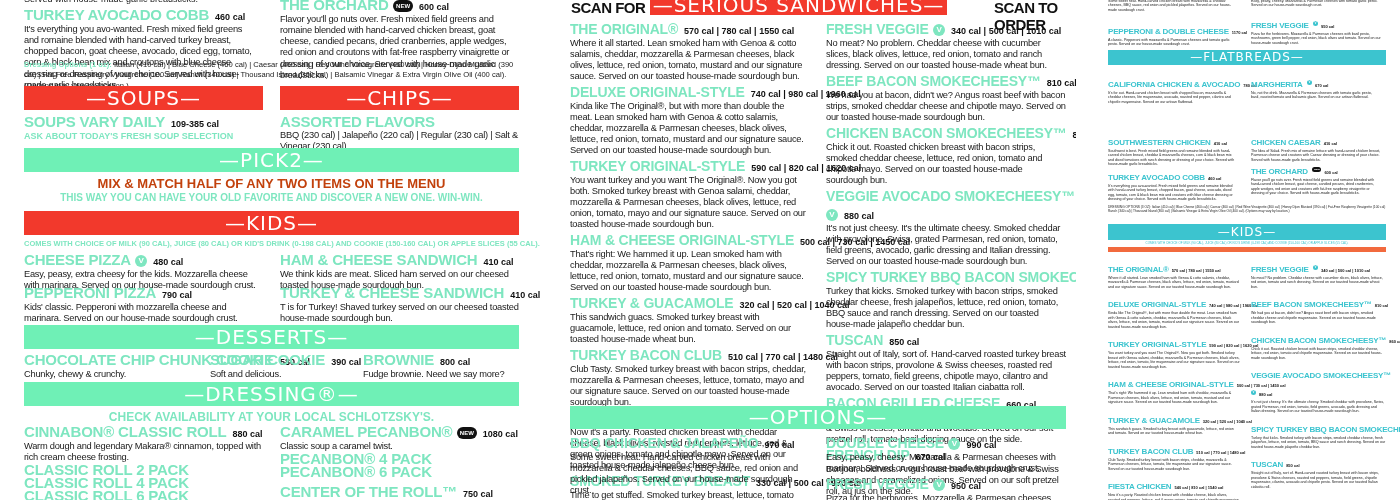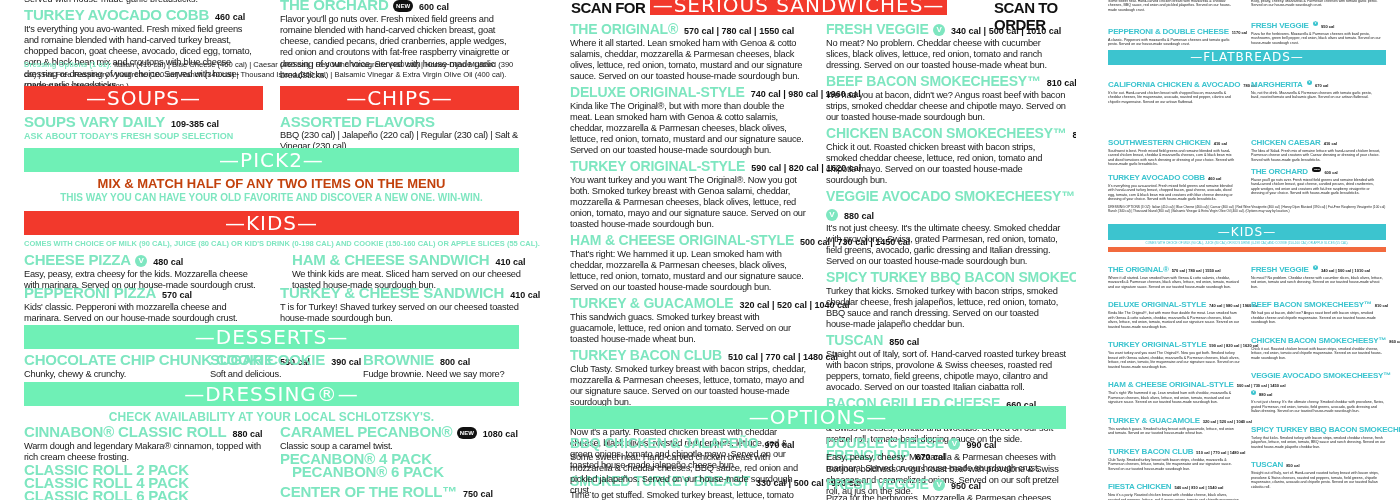--- a/index.html
+++ b/index.html
@@ -79,24 +79,24 @@
 
   <div class="band red" style="left:24px;top:211px;width:495px;height:24px;font-size:20px;line-height:24px;">—KIDS—</div>
   <div class="note" style="left:24px;top:239px;width:495px;font-size:7.5px;">Comes with choice of milk (90 cal), juice (80 cal) or kid's drink (0-198 cal) and cookie (150-160 cal) or apple slices (55 cal).</div>
 
   <div class="item" style="left:24px;top:251px;width:240px;">
     <span class="name">Cheese Pizza</span>
     <span class="veg">V</span><span class="cal">480 cal</span>
     <div class="desc">Easy, peasy, extra cheesy for the kids. Mozzarella cheese with marinara. Served on our house-made sourdough crust.</div>
   </div>
   <div class="item" style="left:24px;top:284px;width:240px;">
-    <span class="name">Pepperoni Pizza</span><span class="cal">570 cal</span>
+    <span class="name">Pepperoni Pizza</span><span class="cal">790 cal</span>
     <div class="desc">Kids' classic. Pepperoni with mozzarella cheese and marinara. Served on our house-made sourdough crust.</div>
   </div>
-  <div class="item" style="left:292px;top:251px;width:240px;">
+  <div class="item" style="left:280px;top:251px;width:240px;">
     <span class="name">Ham &amp; Cheese Sandwich</span><span class="cal">410 cal</span>
     <div class="desc">We think kids are meat. Sliced ham served on our cheesed toasted house-made sourdough bun.</div>
   </div>
   <div class="item" style="left:280px;top:284px;width:240px;">
     <span class="name">Turkey &amp; Cheese Sandwich</span><span class="cal">410 cal</span>
     <div class="desc">T is for Turkey! Shaved turkey served on our cheesed toasted house-made sourdough bun.</div>
   </div>
 
   <div class="band mint" style="left:24px;top:325px;width:495px;height:24px;font-size:20px;line-height:24px;">—DESSERTS—</div>
   <div class="item" style="left:24px;top:351px;">
@@ -121,21 +121,21 @@
     <div class="name" style="line-height:13px;">Classic Roll 2 Pack</div>
     <div class="name" style="line-height:13px;">Classic Roll 4 Pack</div>
     <div class="name" style="line-height:13px;">Classic Roll 6 Pack</div>
     
   </div>
   <div class="item" style="left:280px;top:423px;width:240px;">
     <span class="name">Caramel Pecanbon®</span>
     <span class="new">NEW</span><span class="cal">1080 cal</span>
     <div class="desc">Classic soup a caramel twist.</div>
     <div class="name" style="line-height:13px;">Pecanbon® 4 Pack</div>
-    <div class="name" style="line-height:13px;margin-left:12px;">Pecanbon® 6 Pack</div>
+    <div class="name" style="line-height:13px;">Pecanbon® 6 Pack</div>
     <div style="margin-top:5px;"><span class="name">Center of the Roll™</span><span class="cal">750 cal</span></div>
     
   </div>
 </div>
 
 <div class="panel" id="p2">
   <div class="scan" style="left:15px;top:-1px;">SCAN FOR MENU</div>
   <div class="band red" style="left:94px;top:-8px;width:297px;height:23px;font-size:20px;line-height:26px;">—SERIOUS SANDWICHES—</div>
   <div class="scan" style="left:438px;top:-1px;">SCAN TO ORDER</div>
 

